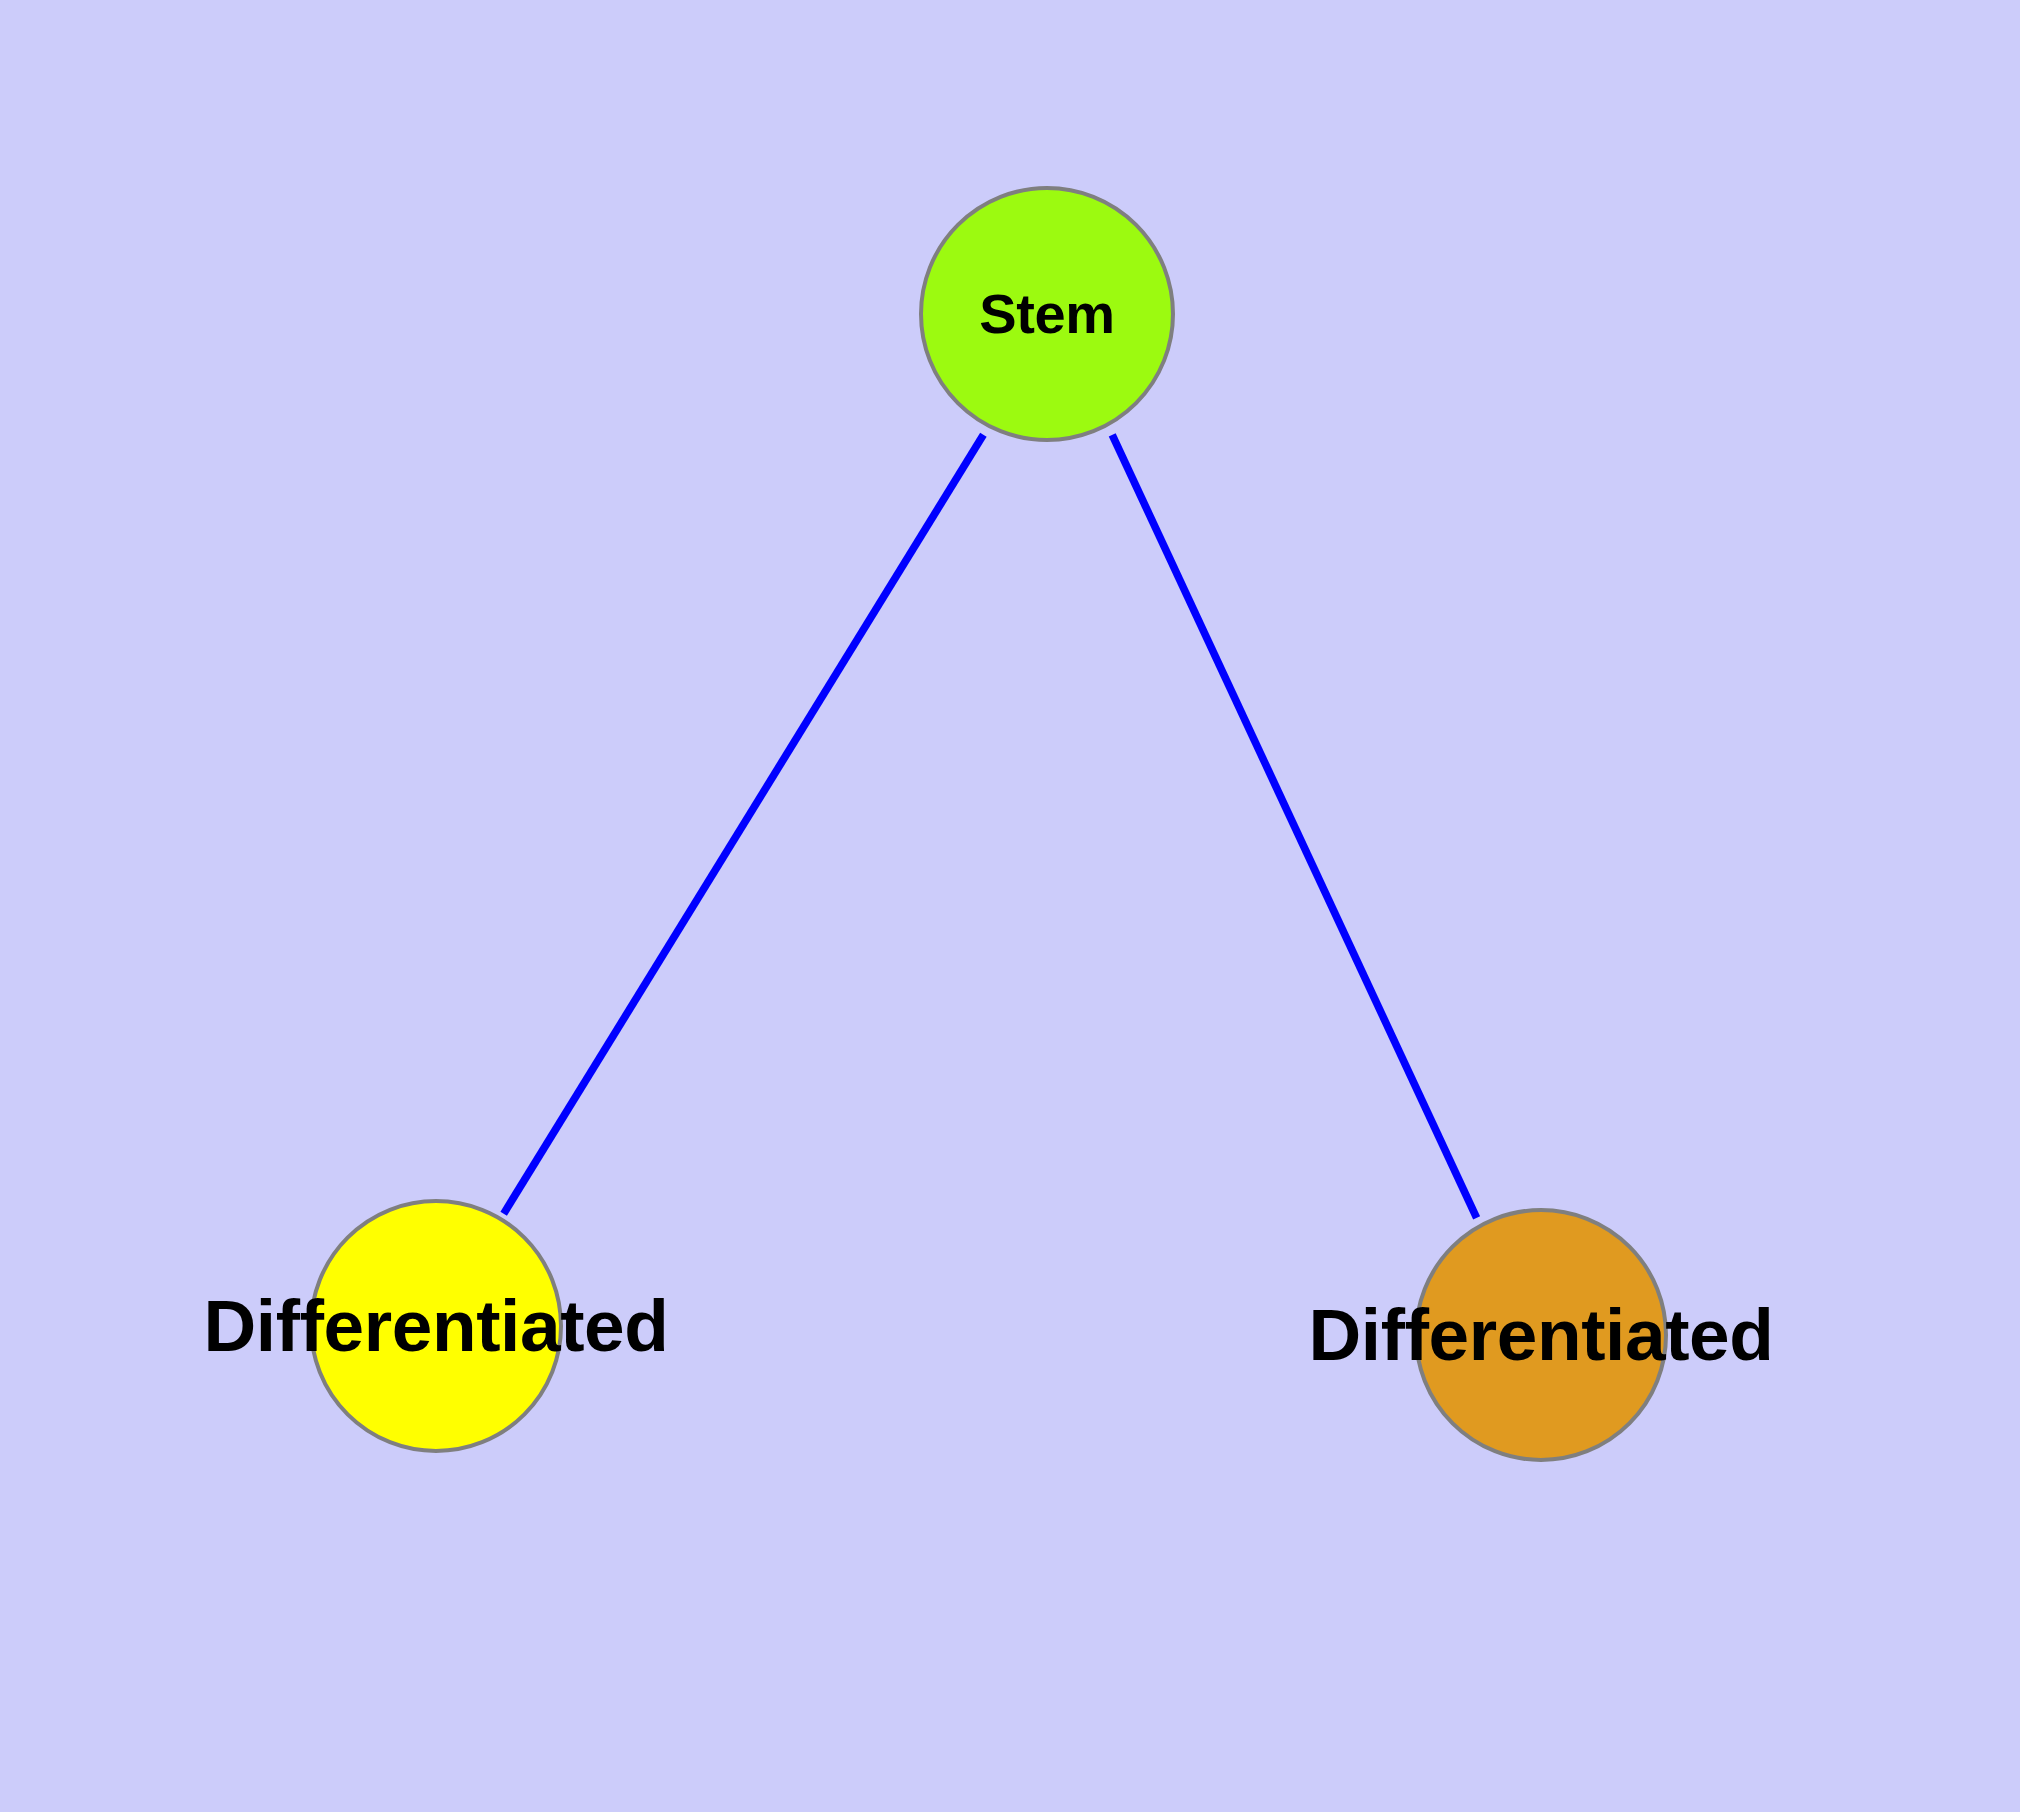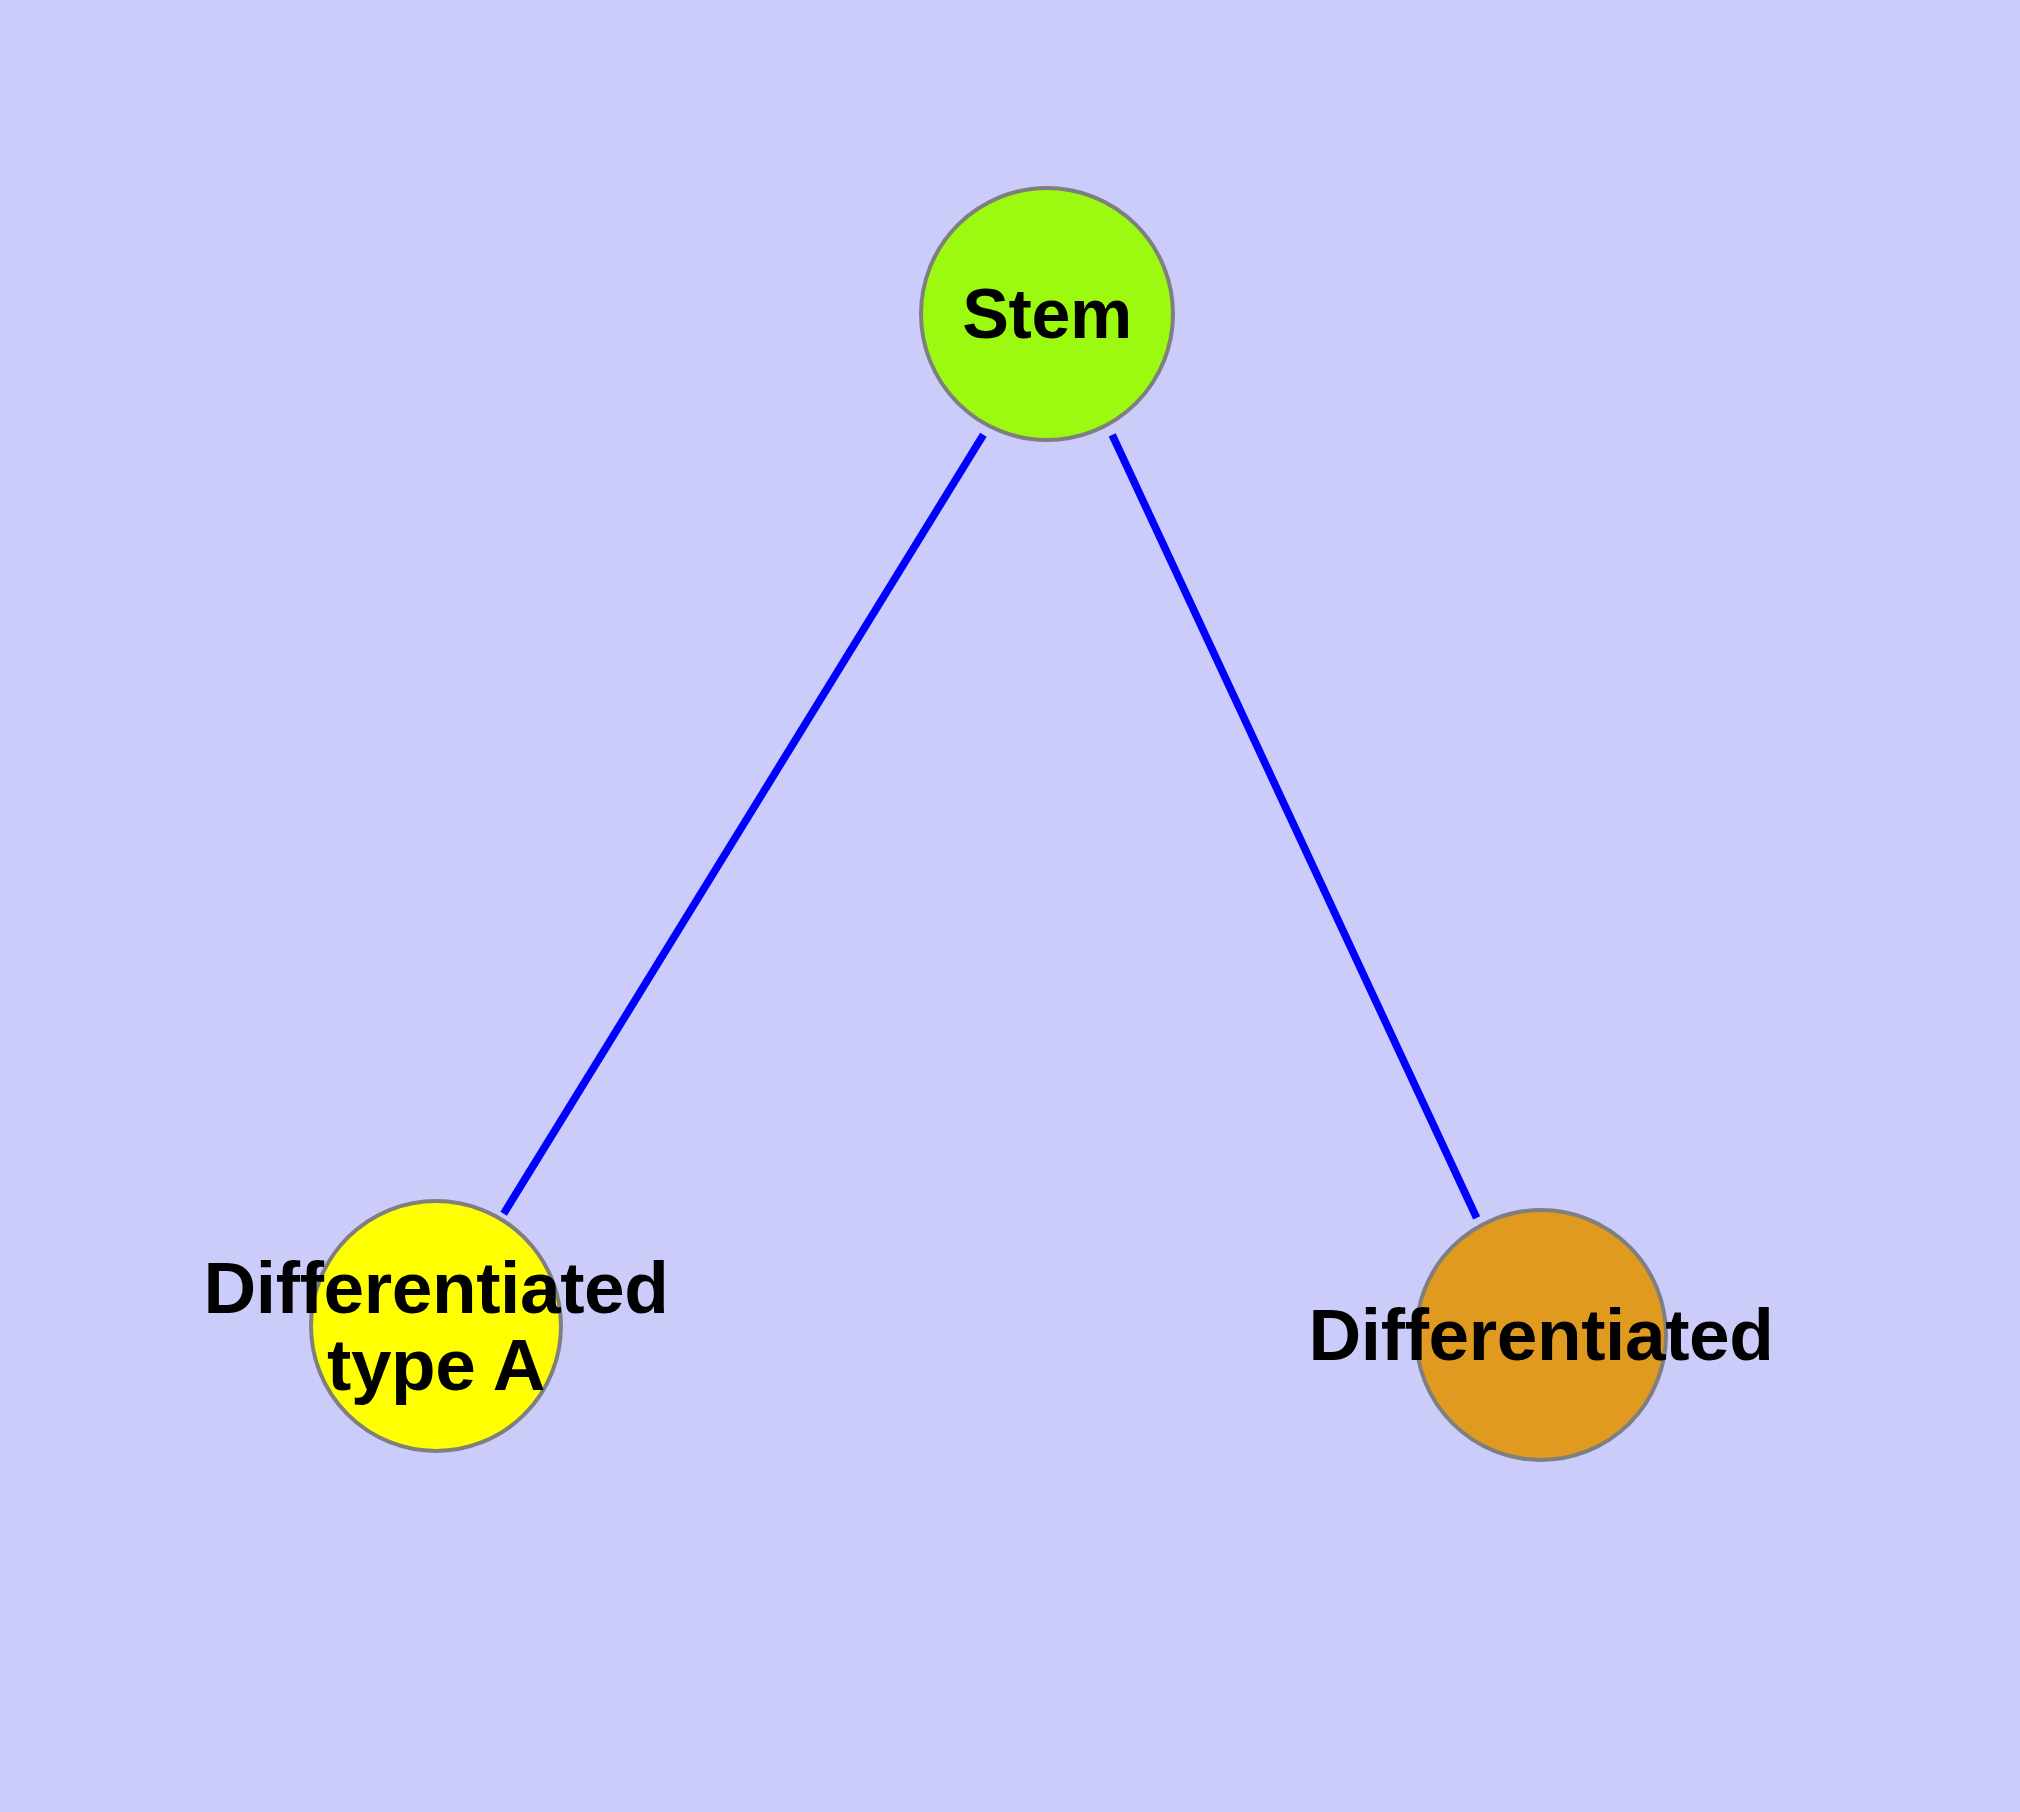--- a/index.html
+++ b/index.html
@@ -67,21 +67,21 @@
     top: 314px;
     width: 256px;
     height: 256px;
   }
   #node-stem .node-circle {
     width: 256px;
     height: 256px;
     background: #9cfa10;
   }
   #node-stem .node-label {
-    font-size: 70px;
+    font-size: 56px;
   }
   
   #node-type-a {
     left: 436px;
     top: 1326px;
     width: 254px;
     height: 254px;
   }
   #node-type-a .node-circle {
     width: 254px;
@@ -123,21 +123,20 @@
     <div class="node-circle"></div>
     <div class="node-label">
       <span class="lbl-line">Stem</span>
     </div>
   </div>
 
   <div class="node-group" id="node-type-a">
     <div class="node-circle"></div>
     <div class="node-label">
       <span class="lbl-line">Differentiated</span>
-      <span class="lbl-line">type A</span>
     </div>
   </div>
 
   <div class="node-group" id="node-type-b">
     <div class="node-circle"></div>
     <div class="node-label">
       <span class="lbl-line">Differentiated</span>
     </div>
   </div>
 

